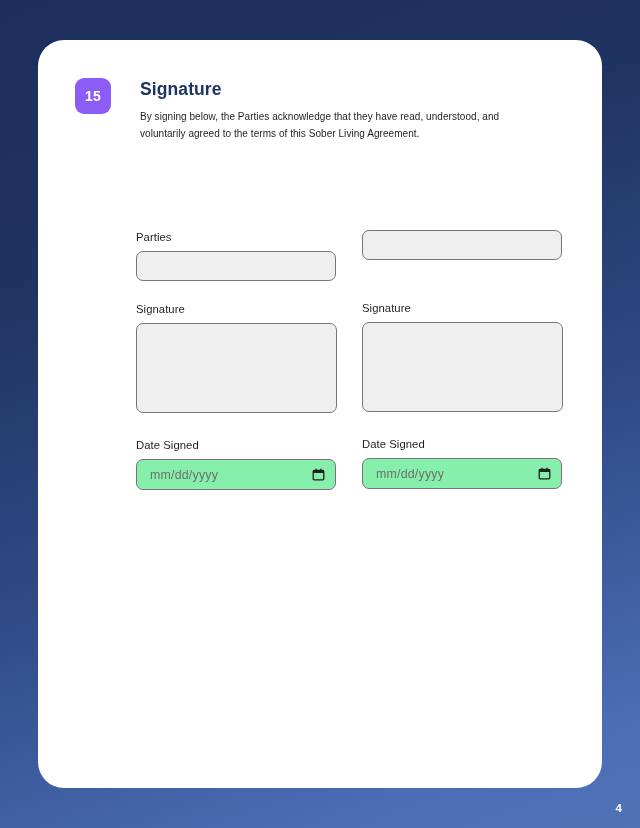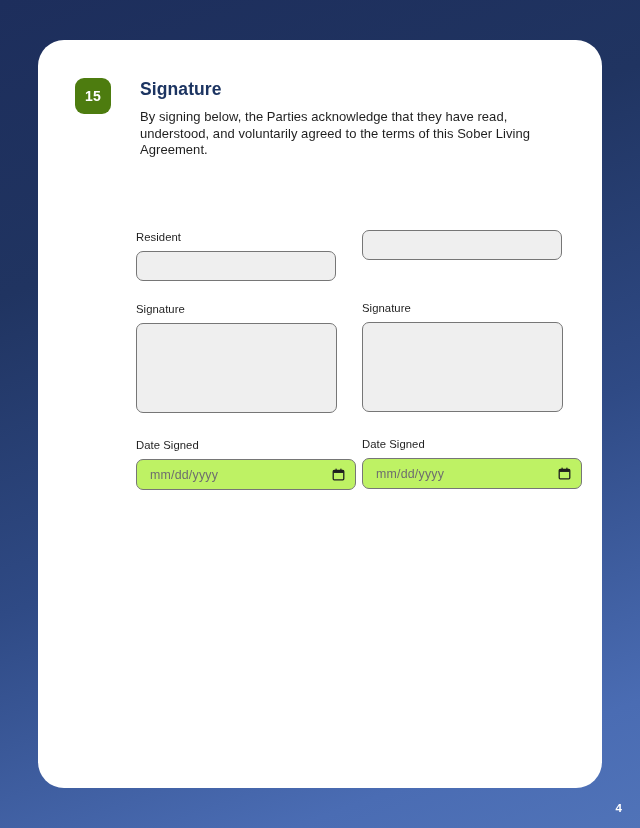--- a/index.html
+++ b/index.html
@@ -40,21 +40,21 @@
     position: absolute;
     left: 37px;
     top: 38px;
     display: flex;
     align-items: flex-start;
   }
   .step-badge {
     width: 36px;
     height: 36px;
     border-radius: 9px;
-    background: #4d7c0f;
+    background: #8b5cf6;
     color: #ffffff;
     font-size: 14px;
     font-weight: bold;
     display: flex;
     align-items: center;
     justify-content: center;
     flex: none;
     letter-spacing: 0.2px;
   }
   .head-text {
@@ -65,21 +65,21 @@
     color: #1c3461;
     font-size: 17.5px;
     font-weight: bold;
     line-height: 22px;
     margin: 0;
     letter-spacing: 0.1px;
   }
   .section-desc {
     margin: 9px 0 0 0;
     color: #1f1f1f;
-    font-size: 13px;
+    font-size: 10px;
     line-height: 16.5px;
     width: 392px;
     letter-spacing: 0.05px;
   }
 
   
   .form-area {
     position: absolute;
     left: 0;
     top: 148px;
@@ -113,23 +113,23 @@
 
   .sig-box {
     width: 201px;
     height: 90px;
     background: #efefef;
     border: 1px solid #767676;
     border-radius: 7px;
   }
 
   .date-box {
-    width: 220px;
+    width: 200px;
     height: 31px;
-    background: #bef264;
+    background: #86efac;
     border: 1px solid #767676;
     border-radius: 7px;
     display: flex;
     align-items: center;
     padding: 0 10px 0 13px;
     gap: 47px;
   }
   .date-placeholder {
     flex: 1;
     font-size: 12.4px;
@@ -165,21 +165,21 @@
         <h1 class="section-title">Signature</h1>
         <p class="section-desc">By signing below, the Parties acknowledge that they have read, understood, and voluntarily agreed to the terms of this Sober Living Agreement.</p>
       </div>
     </div>
 
     <div class="form-area">
 
       <div class="col col-left">
 
         <div class="field" style="top:42px;">
-          <span class="field-label">Resident</span>
+          <span class="field-label">Parties</span>
           <div class="input-box"></div>
         </div>
 
         <div class="field" style="top:114px;">
           <span class="field-label">Signature</span>
           <div class="sig-box"></div>
         </div>
 
         <div class="field" style="top:250px;">
           <span class="field-label">Date Signed</span>

